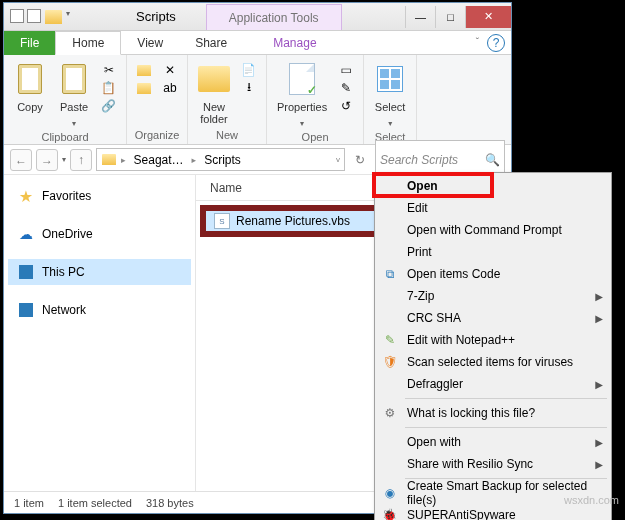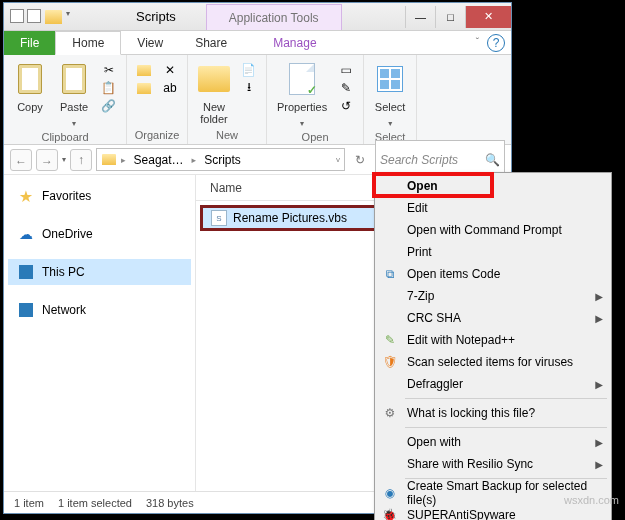--- a/index.html
+++ b/index.html
@@ -157,21 +157,21 @@
   .net{width:14px;height:14px;background:#2a7ab8;}
 
   .files { flex:1; display:flex; flex-direction:column; }
   .colhead {
     height: 26px; border-bottom: 1px solid #e5e5e5;
     display:flex;align-items:center;padding-left:14px;color:#444;
   }
   .filelist{padding:4px;}
   .file-row{
     display:flex;align-items:center;gap:6px;padding:2px 8px;
-    background:#cde8ff;border:3px solid #7f1d1d;font-size:12px;
+    background:#cde8ff;border:6px solid #7f1d1d;font-size:12px;
   }
   .file-ico{width:16px;height:16px;background:#fff;border:1px solid #9bb6cc;display:flex;align-items:center;justify-content:center;}
   .file-ico::before{content:"S";font-size:8px;color:#5a7fa6;}
 
   .status {
     height: 22px; border-top: 1px solid #e0e0e0;
     display:flex;align-items:center;gap:14px;padding:0 10px;color:#444;font-size:11px;
   }
 
   

